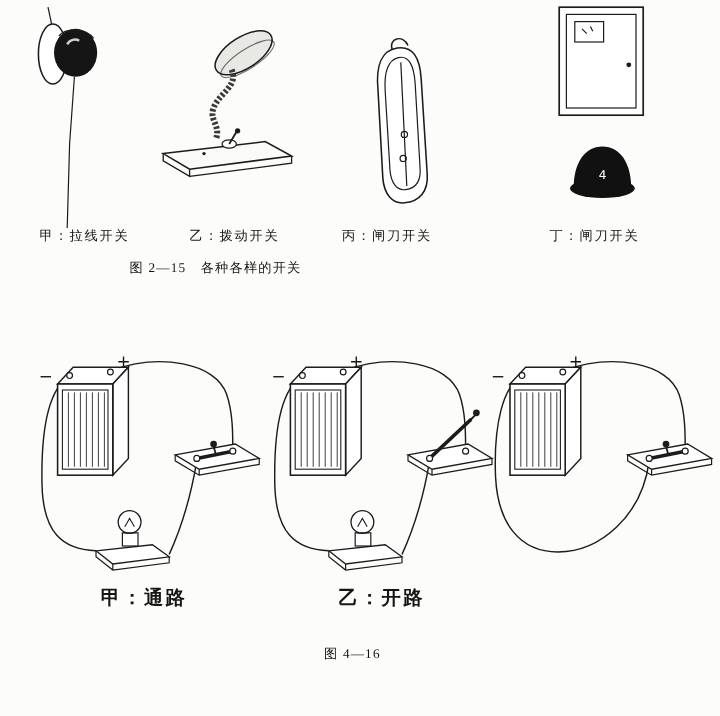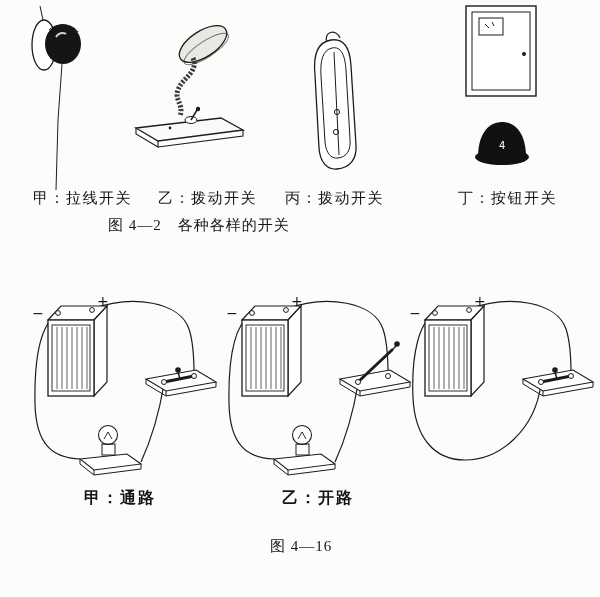--- a/index.html
+++ b/index.html
@@ -8,21 +8,21 @@
     position: relative;
     width: 600px; height: 597px;
     background: #fcfcfa;
     font-family: "Liberation Serif", serif;
     color: #151515;
     overflow: hidden;
   }
   .art { position: absolute; left: 0; }
   .label {
     position: absolute;
-    font-size: 15px;
+    font-size: 11px;
     white-space: nowrap;
     letter-spacing: 1.5px;
   }
   .row2 { font-size: 16px; letter-spacing: 2px; font-weight: bold; }
   .caption { letter-spacing: 1px; }
   svg text.sign {
     font-size: 14px;
     font-family: "DejaVu Sans", sans-serif;
     fill: #151515;
   }
@@ -79,23 +79,23 @@
       <path d="M485,24 L489,28 M492,22 L494,26" stroke="#1c1c1c" stroke-width="1" fill="none"></path>
       <circle cx="524" cy="54" r="2" fill="#1c1c1c"></circle>
       <ellipse cx="502" cy="157" rx="27" ry="8" fill="#111111"></ellipse>
       <path d="M478,157 C478,136 487,122 502,122 C517,122 526,136 526,157 Z" fill="#111111"></path>
       <text class="bellmark" x="499" y="149" fill="#ffffff">4</text>
     </g>
   </svg>
 
   <span class="label" style="left:33px; top:189px">甲：拉线开关</span>
   <span class="label" style="left:158px; top:189px">乙：拨动开关</span>
-  <span class="label" style="left:285px; top:189px">丙：拨动开关</span>
-  <span class="label" style="left:458px; top:189px">丁：按钮开关</span>
-  <span class="label caption" style="left:108px; top:216px">图 4—2　各种各样的开关</span>
+  <span class="label" style="left:285px; top:189px">丙：闸刀开关</span>
+  <span class="label" style="left:458px; top:189px">丁：闸刀开关</span>
+  <span class="label caption" style="left:108px; top:216px">图 2—15　各种各样的开关</span>
 
   <svg class="art" style="top:278px" width="600" height="220" viewBox="0 0 600 220">
     <defs>
       <g id="battery">
         <path d="M0,14 L13,0 L59,0 L46,14 Z" fill="#ffffff" stroke="#1c1c1c" stroke-width="1.2"></path>
         <path d="M46,14 L59,0 L59,76 L46,90 Z" fill="#ffffff" stroke="#1c1c1c" stroke-width="1.2"></path>
         <rect x="0" y="14" width="46" height="76" fill="#ffffff" stroke="#1c1c1c" stroke-width="1.3"></rect>
         <rect x="4" y="19" width="38" height="66" fill="none" stroke="#1c1c1c" stroke-width="0.9"></rect>
         <path d="M9,21 L9,83 M14,21 L14,83 M19,21 L19,83 M24,21 L24,83 M29,21 L29,83 M34,21 L34,83 M39,21 L39,83" stroke="#1c1c1c" stroke-width="0.7" fill="none"></path>
         <circle cx="10" cy="7" r="2.4" fill="#ffffff" stroke="#1c1c1c" stroke-width="1"></circle>

